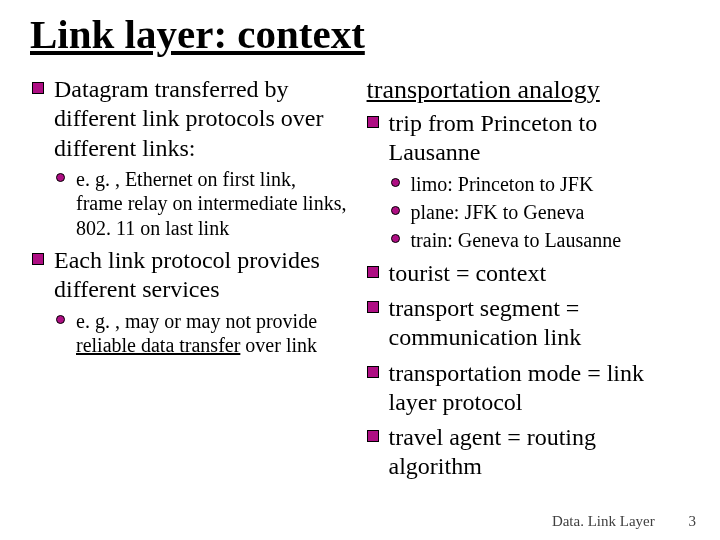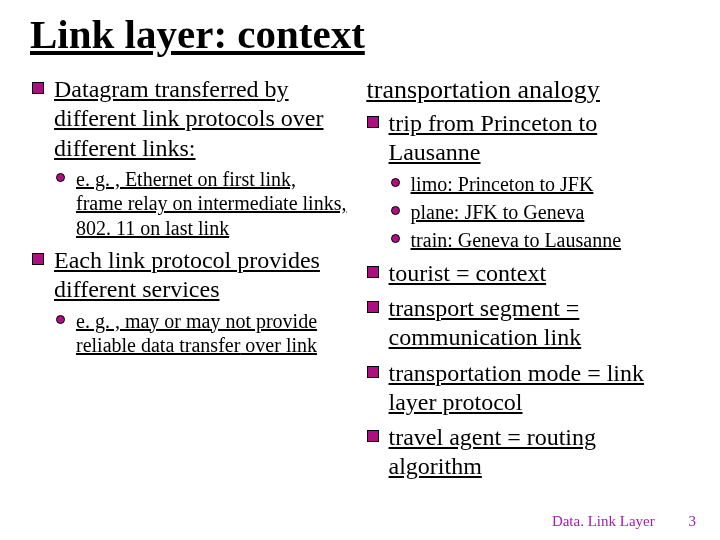--- a/index.html
+++ b/index.html
@@ -21,21 +21,20 @@
   }
   .title {
     font-size: 41px;
     text-decoration: underline;
     margin: 0 0 18px 0;
     line-height: 1.1;
   }
   .cols {
     display: flex;
     gap: 18px;
-    text-decoration: underline;
   }
   .col {
     flex: 1 1 0;
   }
   .col.left  { flex-basis: 49%; }
   .col.right { flex-basis: 51%; }
 
   .subhead {
     font-size: 26px;
     text-decoration: underline;
@@ -92,21 +91,21 @@
     box-sizing: border-box;
   }
 
   .u { text-decoration: underline; }
 
   .footer {
     position: absolute;
     right: 24px;
     bottom: 10px;
     font-size: 15px;
-    color: #a21caf;
+    color: #404040;
   }
   .footer .pageno {
     display: inline-block;
     margin-left: 30px;
   }
 </style>
 </head>
 <body>
 
 <div class="slide">

